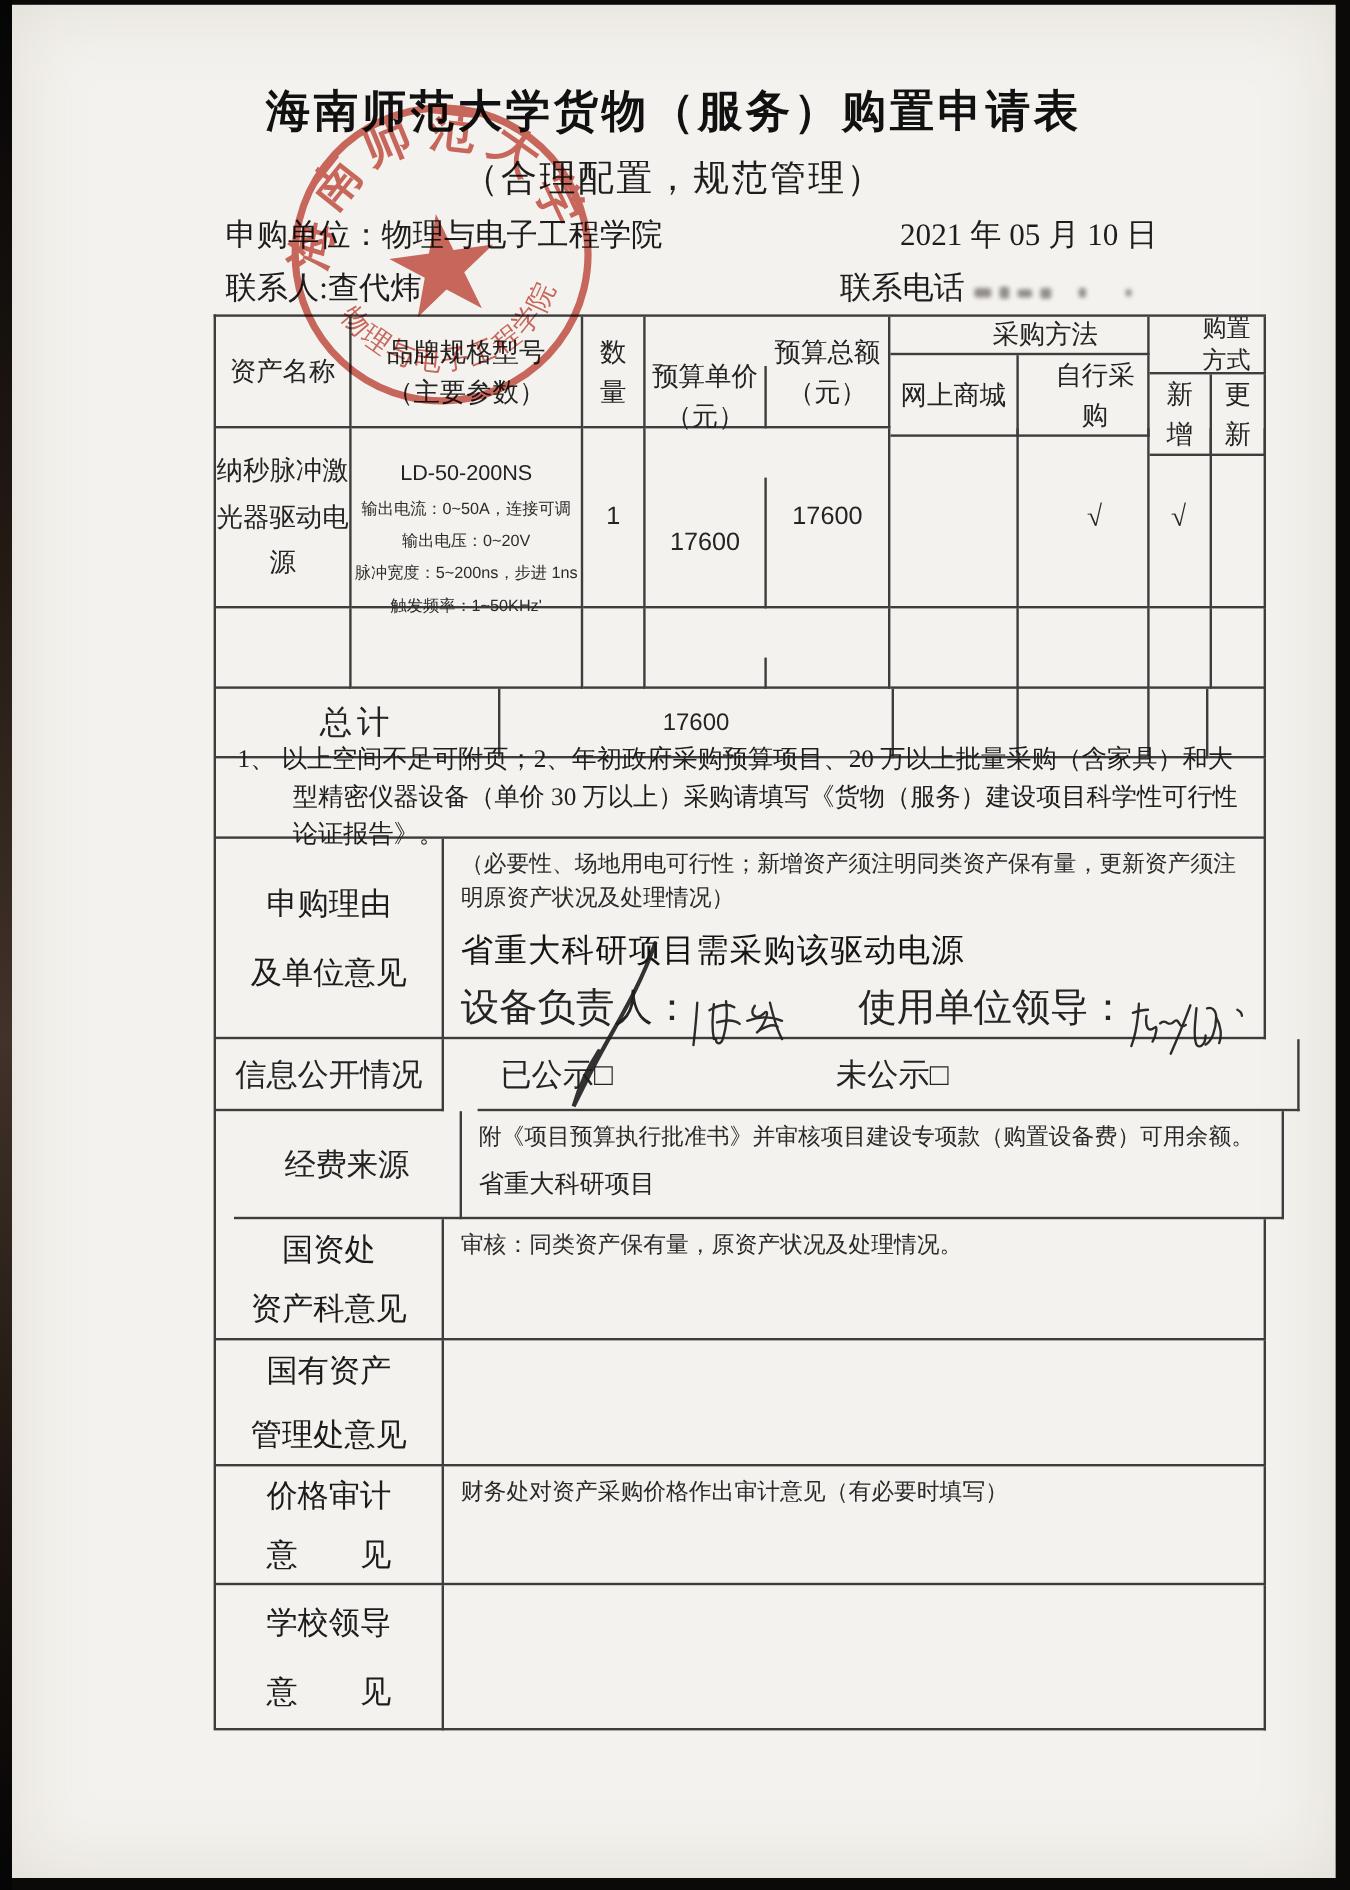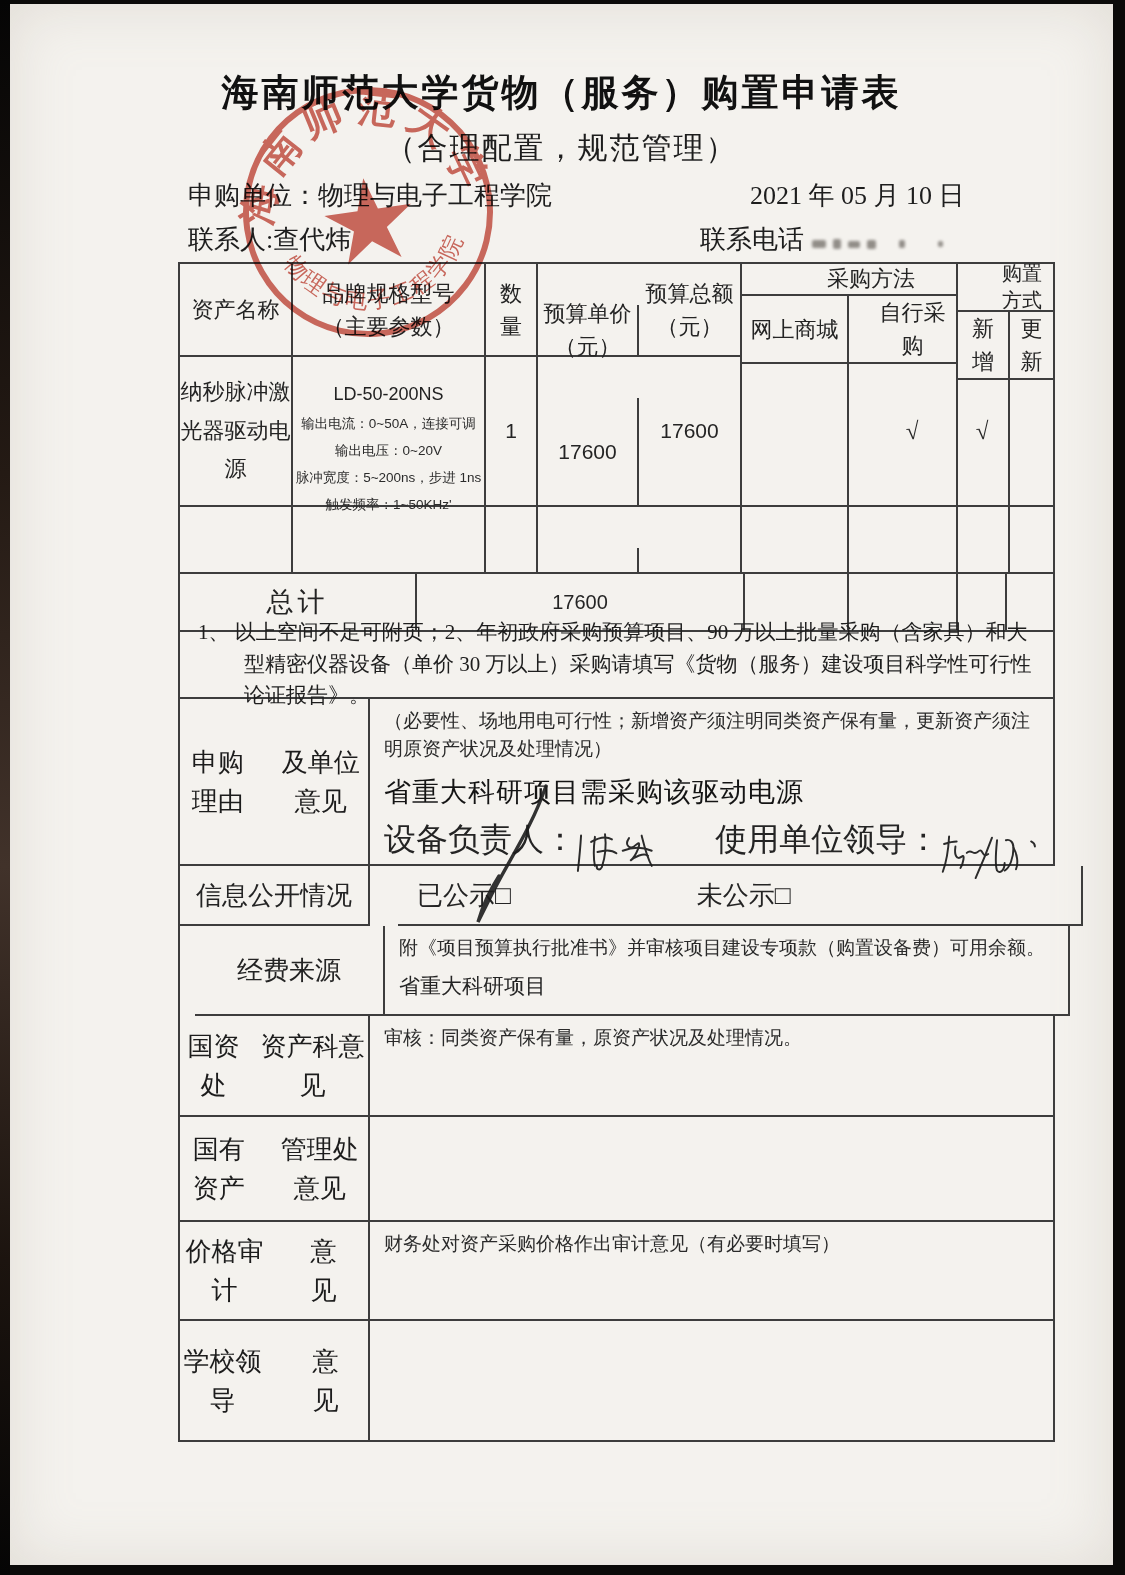--- a/index.html
+++ b/index.html
@@ -55,21 +55,21 @@
     font-family:"Liberation Sans","DejaVu Sans",sans-serif;}
   .model{font-size:18px;color:#222;margin-bottom:2px;}
   .specline{font-size:13.5px;line-height:27px;color:#2b2b2b;white-space:nowrap;}
   .num{font-size:21px;font-family:"Liberation Sans","DejaVu Sans",sans-serif;}
   .check{font-size:24px;color:#2a2a2a;transform:rotate(-4deg);}
   .total-label{font-size:27px;letter-spacing:4px;}
   .total-num{font-size:20px;font-family:"Liberation Sans","DejaVu Sans",sans-serif;}
   .note-cell{font-size:21px;line-height:1.5;text-align:left;align-items:center;
     padding:6px 16px 6px 64px;text-indent:-46px;color:#1e1e1e;}
 
-  .lblcol{flex-direction:row;font-size:26px;color:#1c1c1c;}
+  .lblcol{flex-direction:column;font-size:26px;color:#1c1c1c;}
   .lblcol span{display:block;}
   .gap18{gap:18px;} .gap10{gap:10px;} .gap14{gap:14px;}
   .content{flex-direction:column;align-items:flex-start;justify-content:flex-start;
     text-align:left;padding:8px 14px;}
   .hint{font-size:19px;line-height:1.45;color:#2a2a2a;}
   .bigbody{font-size:27px;color:#141414;margin-top:10px;letter-spacing:1px;}
   .signrow{display:flex;align-items:center;margin-top:2px;width:100%;}
   .signlabel{font-size:32px;white-space:nowrap;}
   .sig{margin-bottom:-26px;}
   .disclosure-row{flex-direction:row;justify-content:flex-start;align-items:center;padding-left:19px;margin-left:28px;}
@@ -174,21 +174,21 @@
     <div class="band h58">
       <div class="cell w237 total-label">总计</div>
       <div class="cell w328 total-num">17600</div>
       <div class="cell w104"></div>
       <div class="cell w109"></div>
       <div class="cell w49"></div>
       <div class="cell w48"></div>
     </div>
 
     <div class="band h67">
-      <div class="cell w875 note-cell">1、 以上空间不足可附页；2、年初政府采购预算项目、90 万以上批量采购（含家具）和大型精密仪器设备（单价 30 万以上）采购请填写《货物（服务）建设项目科学性可行性论证报告》。</div>
+      <div class="cell w875 note-cell">1、 以上空间不足可附页；2、年初政府采购预算项目、20 万以上批量采购（含家具）和大型精密仪器设备（单价 30 万以上）采购请填写《货物（服务）建设项目科学性可行性论证报告》。</div>
     </div>
 
     <div class="band h167">
       <div class="cell w190 lblcol gap18">
         <span>申购理由</span>
         <span>及单位意见</span>
       </div>
       <div class="cell w685 content">
         <div class="hint">（必要性、场地用电可行性；新增资产须注明同类资产保有量，更新资产须注明原资产状况及处理情况）</div>
         <div class="bigbody">省重大科研项目需采购该驱动电源</div>

